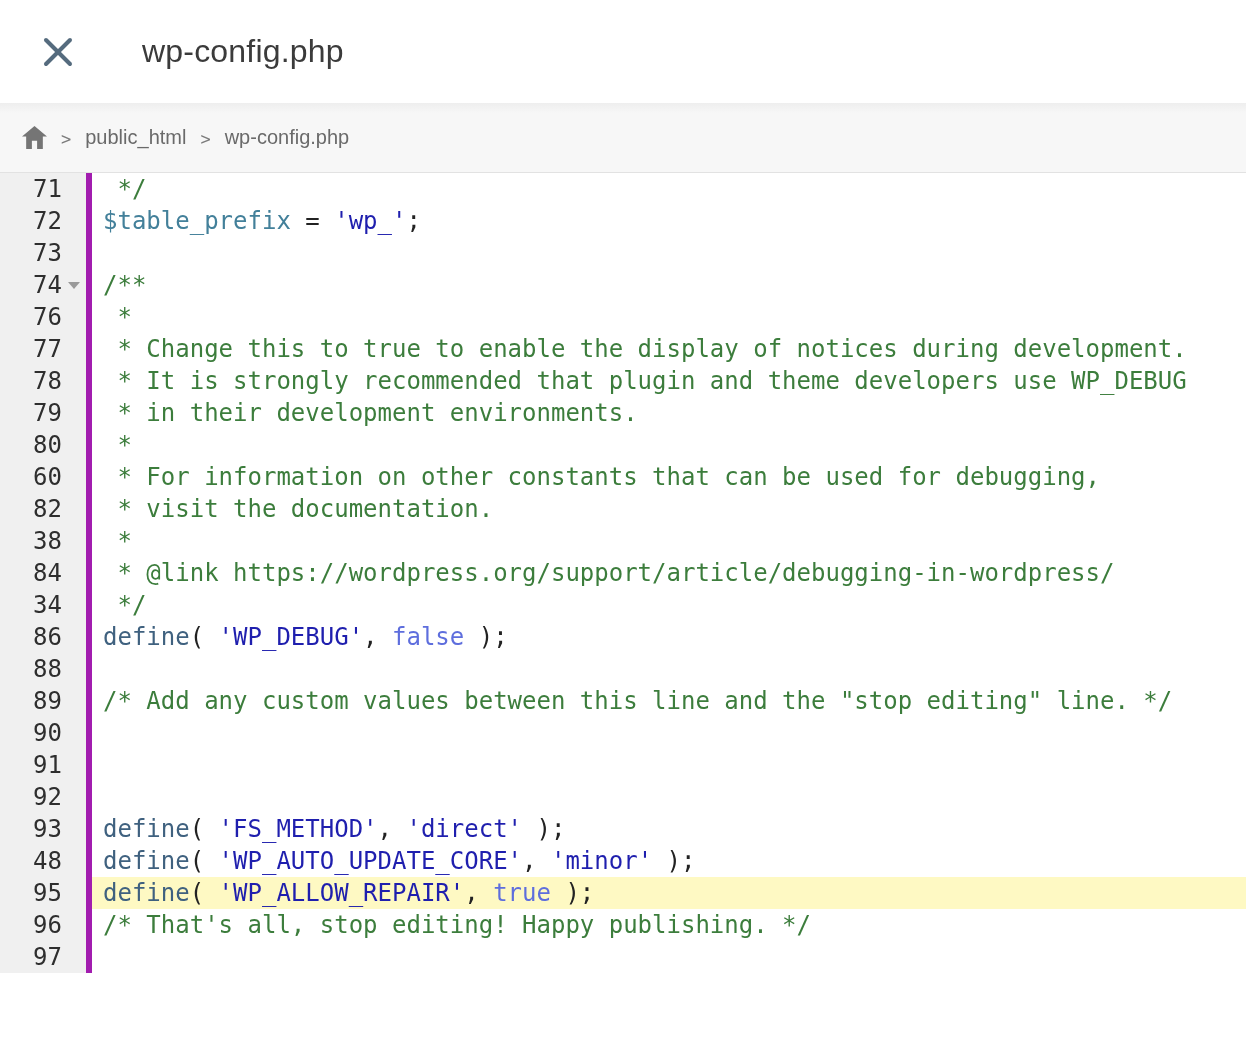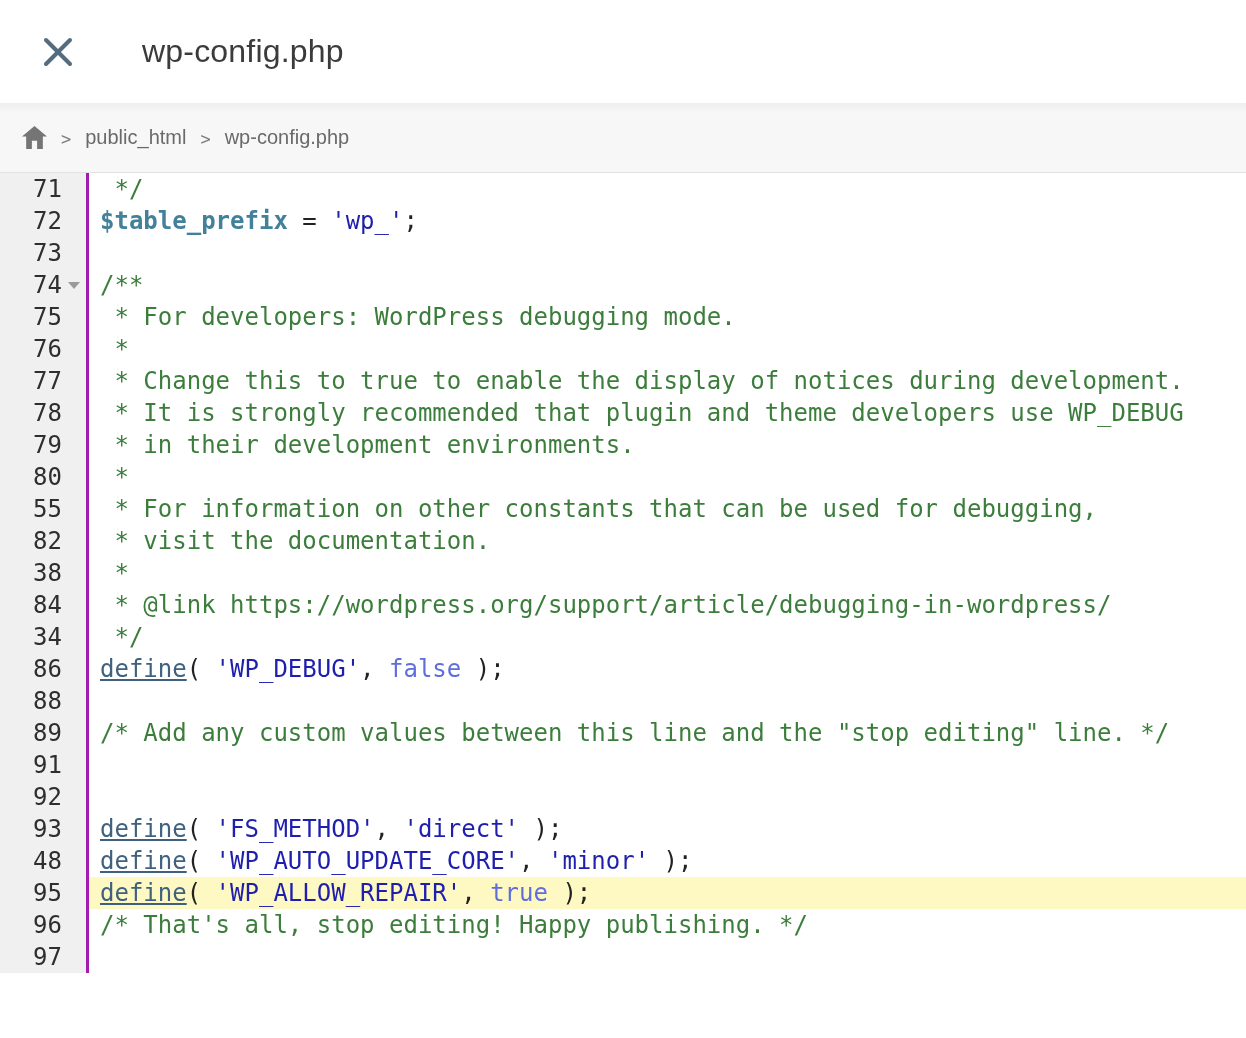--- a/index.html
+++ b/index.html
@@ -59,21 +59,21 @@
     background: #ffffff;
     font-family: "DejaVu Sans Mono", "Liberation Mono", monospace;
     font-size: 24px;
     line-height: 32px;
     overflow: hidden;
   }
   .code-row { display: flex; height: 32px; }
   .gutter-cell {
     flex: 0 0 88px;
     background: #f0f0f0;
-    border-right: 3px solid #a21caf;
+    border-right: 6px solid #a21caf;
     display: flex;
     align-items: center;
   }
   .line-num {
     flex: 0 0 62px;
     text-align: right;
     color: #2e2e2e;
     font-size: 24px;
   }
   .fold-slot {
@@ -91,24 +91,24 @@
     flex: 1 1 auto;
     white-space: pre;
     padding-left: 11px;
     color: #222222;
     cursor: text;
   }
   .code-row.active .code-content { background: #fef9c3; }
 
   .tok-plain    { color: #222222; }
   .tok-comment  { color: #3c7d3c; }
-  .tok-variable { color: #43809a; font-weight: bold; }
+  .tok-variable { color: #43809a; }
   .tok-string   { color: #1f1fae; }
   .tok-atom     { color: #5e6edd; }
-  .tok-keyword  { color: #3f617f; text-decoration: underline; }
+  .tok-keyword  { color: #3f617f; }
 </style>
 </head>
 <body>
 
 <div class="header">
   <button class="close-btn">
     <svg width="34" height="34" viewBox="0 0 34 34">
       <line x1="5" y1="5" x2="29" y2="29" stroke="#556b7e" stroke-width="4" stroke-linecap="round"></line>
       <line x1="29" y1="5" x2="5" y2="29" stroke="#556b7e" stroke-width="4" stroke-linecap="round"></line>
     </svg>
@@ -154,27 +154,20 @@
       <span class="gutter-cell">
         <span class="line-num">74</span>
         <span class="fold-slot">
           <span class="fold-arrow"></span>
         </span>
       </span>
       <span class="code-content"><span class="tok-comment">/**</span></span>
     </div>
     <div class="code-row">
       <span class="gutter-cell">
-        <span class="line-num">75</span>
-        <span class="fold-slot"></span>
-      </span>
-      <span class="code-content"><span class="tok-comment"> * For developers: WordPress debugging mode.</span></span>
-    </div>
-    <div class="code-row">
-      <span class="gutter-cell">
         <span class="line-num">76</span>
         <span class="fold-slot"></span>
       </span>
       <span class="code-content"><span class="tok-comment"> *</span></span>
     </div>
     <div class="code-row">
       <span class="gutter-cell">
         <span class="line-num">77</span>
         <span class="fold-slot"></span>
       </span>
@@ -196,21 +189,21 @@
     </div>
     <div class="code-row">
       <span class="gutter-cell">
         <span class="line-num">80</span>
         <span class="fold-slot"></span>
       </span>
       <span class="code-content"><span class="tok-comment"> *</span></span>
     </div>
     <div class="code-row">
       <span class="gutter-cell">
-        <span class="line-num">55</span>
+        <span class="line-num">60</span>
         <span class="fold-slot"></span>
       </span>
       <span class="code-content"><span class="tok-comment"> * For information on other constants that can be used for debugging,</span></span>
     </div>
     <div class="code-row">
       <span class="gutter-cell">
         <span class="line-num">82</span>
         <span class="fold-slot"></span>
       </span>
       <span class="code-content"><span class="tok-comment"> * visit the documentation.</span></span>
@@ -252,20 +245,27 @@
     </div>
     <div class="code-row">
       <span class="gutter-cell">
         <span class="line-num">89</span>
         <span class="fold-slot"></span>
       </span>
       <span class="code-content"><span class="tok-comment">/* Add any custom values between this line and the "stop editing" line. */</span></span>
     </div>
     <div class="code-row">
       <span class="gutter-cell">
+        <span class="line-num">90</span>
+        <span class="fold-slot"></span>
+      </span>
+      <span class="code-content"></span>
+    </div>
+    <div class="code-row">
+      <span class="gutter-cell">
         <span class="line-num">91</span>
         <span class="fold-slot"></span>
       </span>
       <span class="code-content"></span>
     </div>
     <div class="code-row">
       <span class="gutter-cell">
         <span class="line-num">92</span>
         <span class="fold-slot"></span>
       </span>

